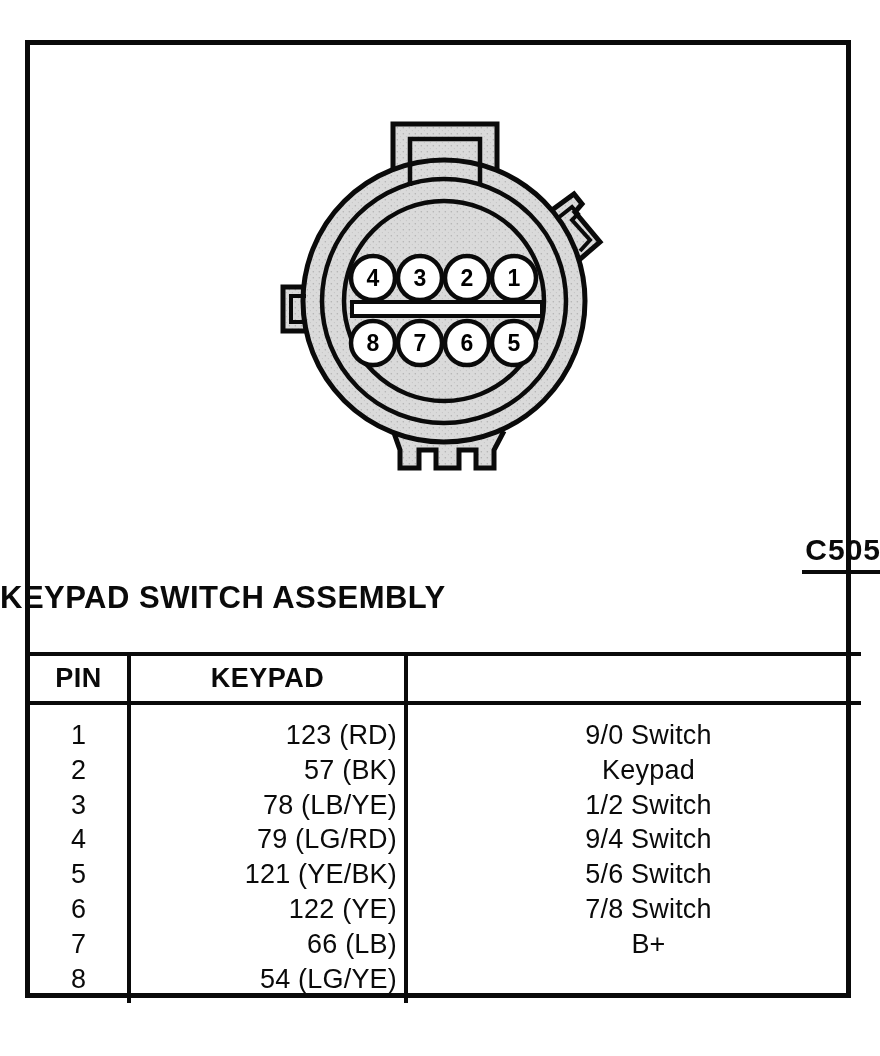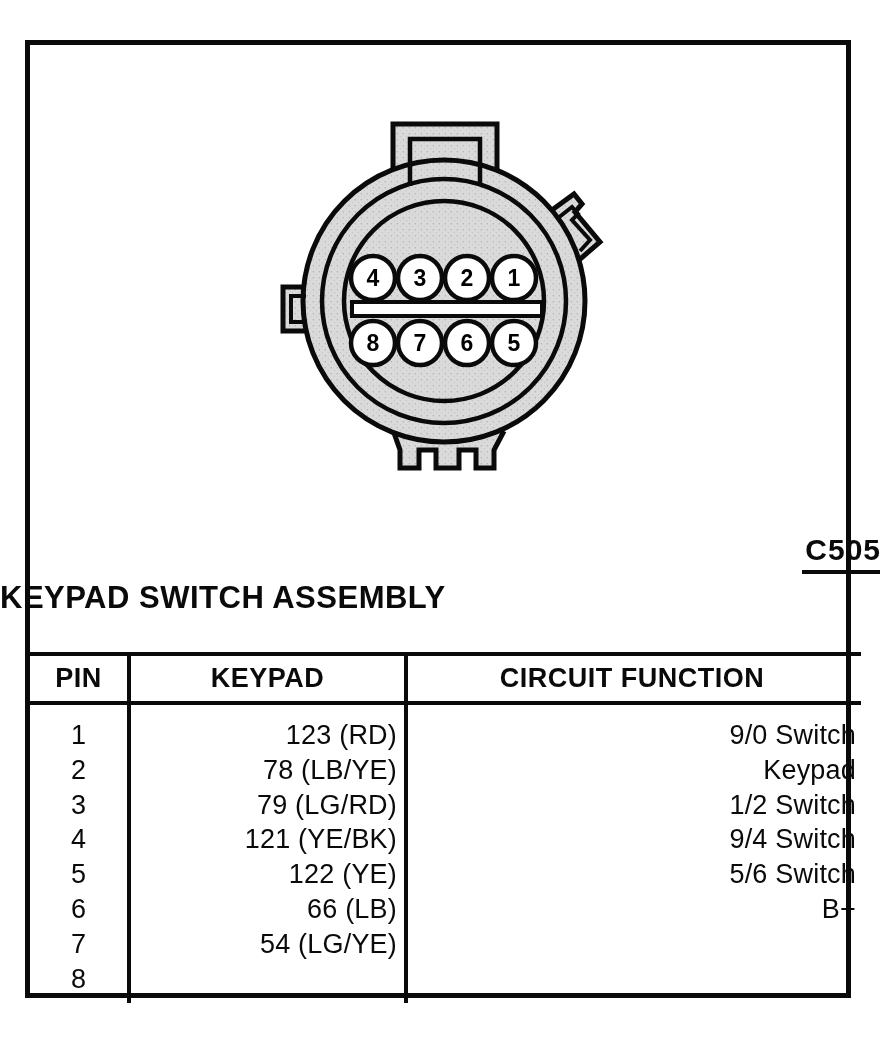--- a/index.html
+++ b/index.html
@@ -25,21 +25,21 @@
   .th{
     position:absolute;top:656px;height:45px;line-height:45px;text-align:center;
     font-weight:700;font-size:27px;letter-spacing:0.5px;
   }
   .th-pin{left:30px;width:97px;}
   .th-circuit{left:131px;width:273px;}
   .th-function{left:408px;width:448px;}
   .col{position:absolute;top:708px;}
   .col-pin{left:30px;width:97px;text-align:center;}
   .col-circuit{left:147px;width:250px;text-align:right;}
-  .col-function{left:441px;width:415px;text-align:right;}
+  .col-function{left:441px;width:415px;text-align:center;}
   .cell{height:34.8px;line-height:34.8px;font-size:27px;letter-spacing:0.2px;white-space:nowrap;}
   .col .cell:first-child{margin-top:10px;}
   .pin-num{font:700 23px "Liberation Sans","DejaVu Sans",sans-serif;}
 </style>
 </head>
 <body>
 
 <div class="page">
   <div class="frame"></div>
 
@@ -119,42 +119,43 @@
   </div>
   <div class="asm-title">KEYPAD SWITCH ASSEMBLY</div>
 
   <div class="ink-line" style="left:25px;top:652px;width:836px;height:4px;"></div>
   <div class="ink-line" style="left:25px;top:701px;width:836px;height:4px;"></div>
   <div class="ink-line" style="left:127px;top:652px;width:4px;height:351px;"></div>
   <div class="ink-line" style="left:404px;top:652px;width:4px;height:351px;"></div>
 
   <div class="th th-pin">PIN</div>
   <div class="th th-circuit">KEYPAD</div>
-  <div class="th th-function">CIRCUIT FUNCTION</div>
 
   <div class="col col-pin" id="col-pin">
       <div class="cell">1</div>
       <div class="cell">2</div>
       <div class="cell">3</div>
       <div class="cell">4</div>
       <div class="cell">5</div>
       <div class="cell">6</div>
       <div class="cell">7</div>
       <div class="cell">8</div>
     </div>
   <div class="col col-circuit" id="col-circuit">
       <div class="cell">123 (RD)</div>
+      <div class="cell">57 (BK)</div>
       <div class="cell">78 (LB/YE)</div>
       <div class="cell">79 (LG/RD)</div>
       <div class="cell">121 (YE/BK)</div>
       <div class="cell">122 (YE)</div>
       <div class="cell">66 (LB)</div>
       <div class="cell">54 (LG/YE)</div>
     </div>
   <div class="col col-function" id="col-function">
       <div class="cell">9/0 Switch</div>
       <div class="cell">Keypad</div>
       <div class="cell">1/2 Switch</div>
       <div class="cell">9/4 Switch</div>
       <div class="cell">5/6 Switch</div>
+      <div class="cell">7/8 Switch</div>
       <div class="cell">B+</div>
     </div>
 </div>
 
 </body></html>

